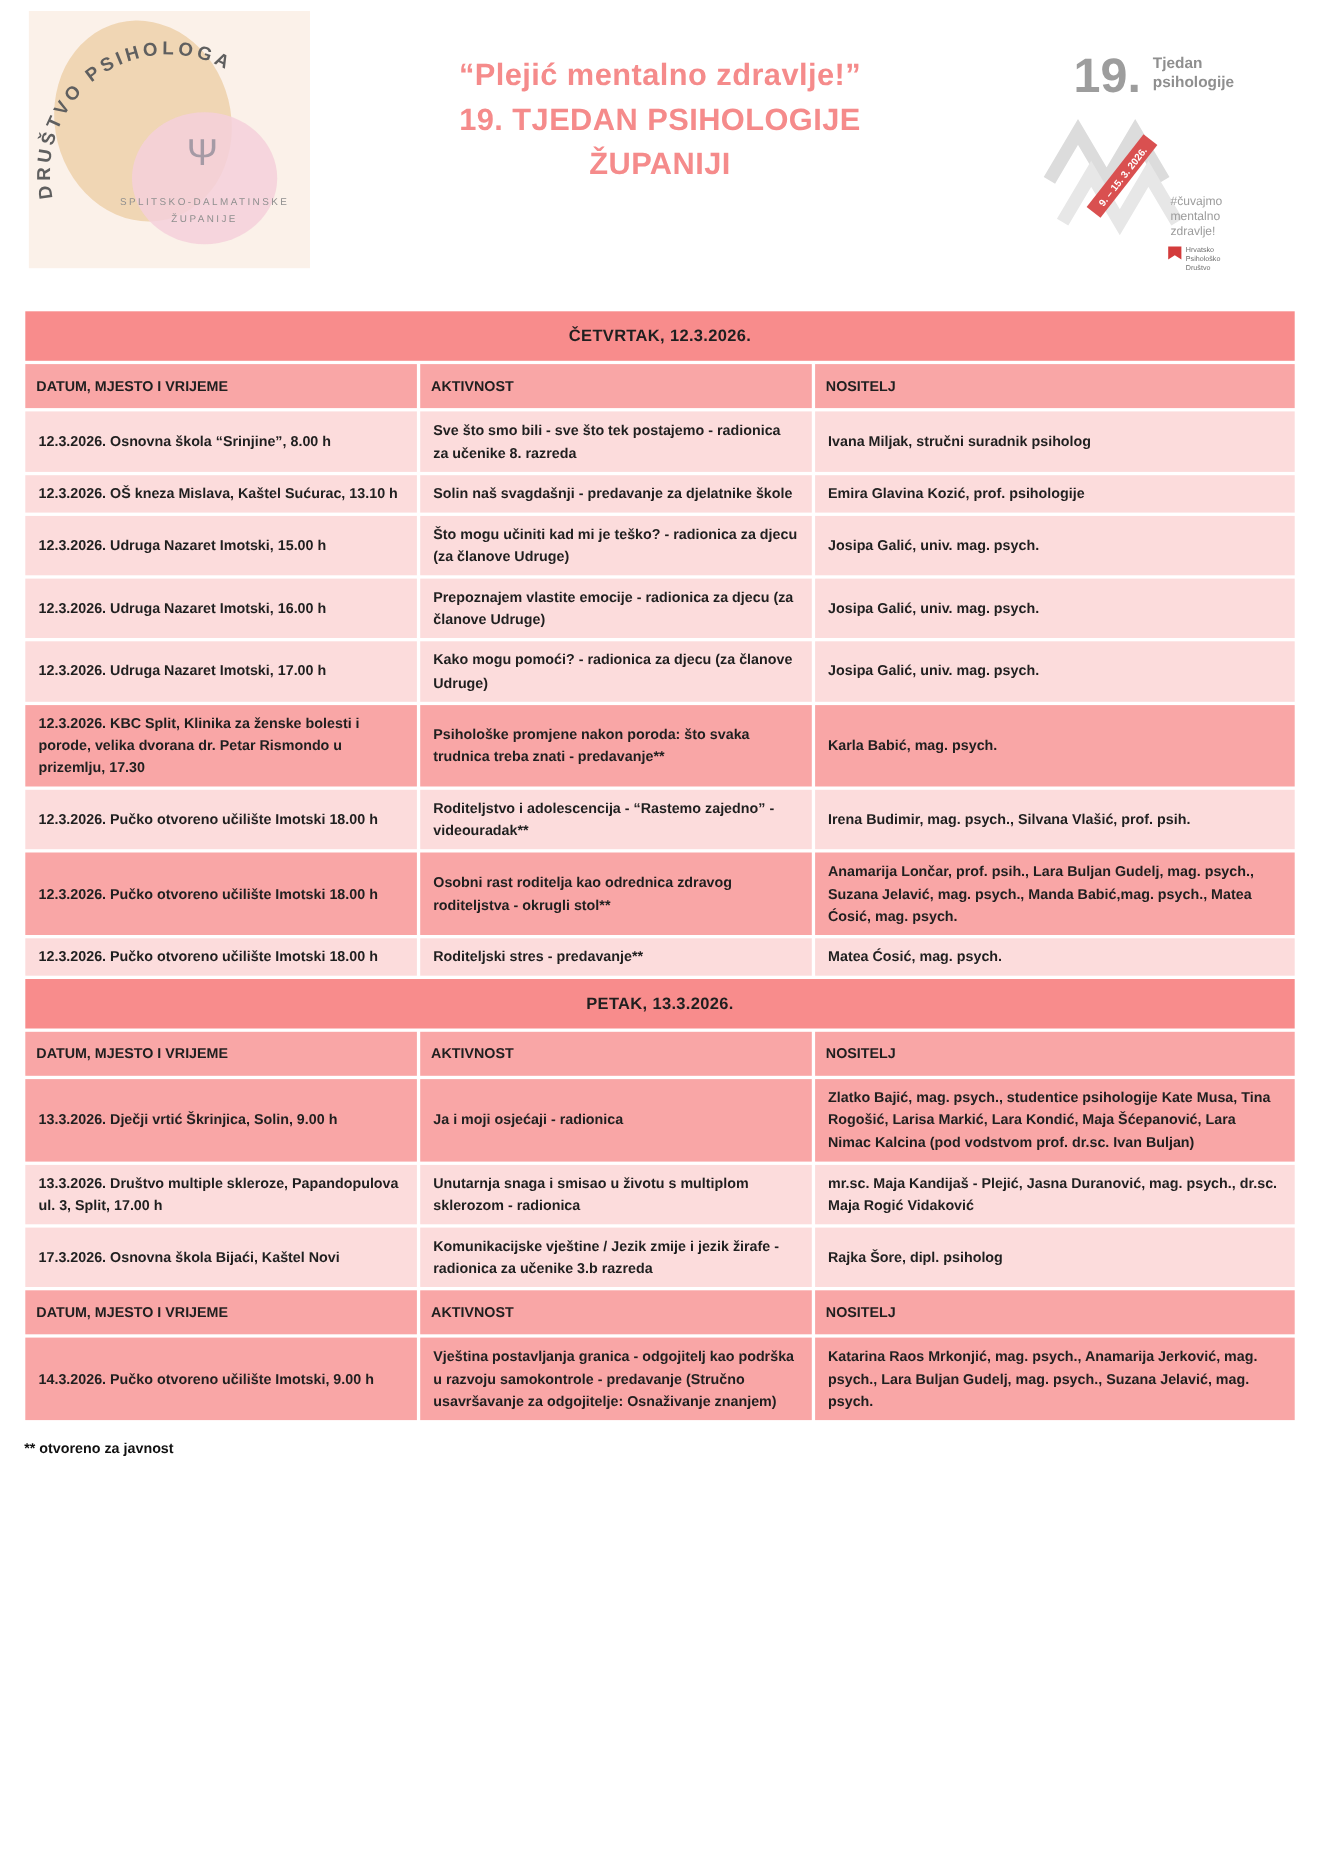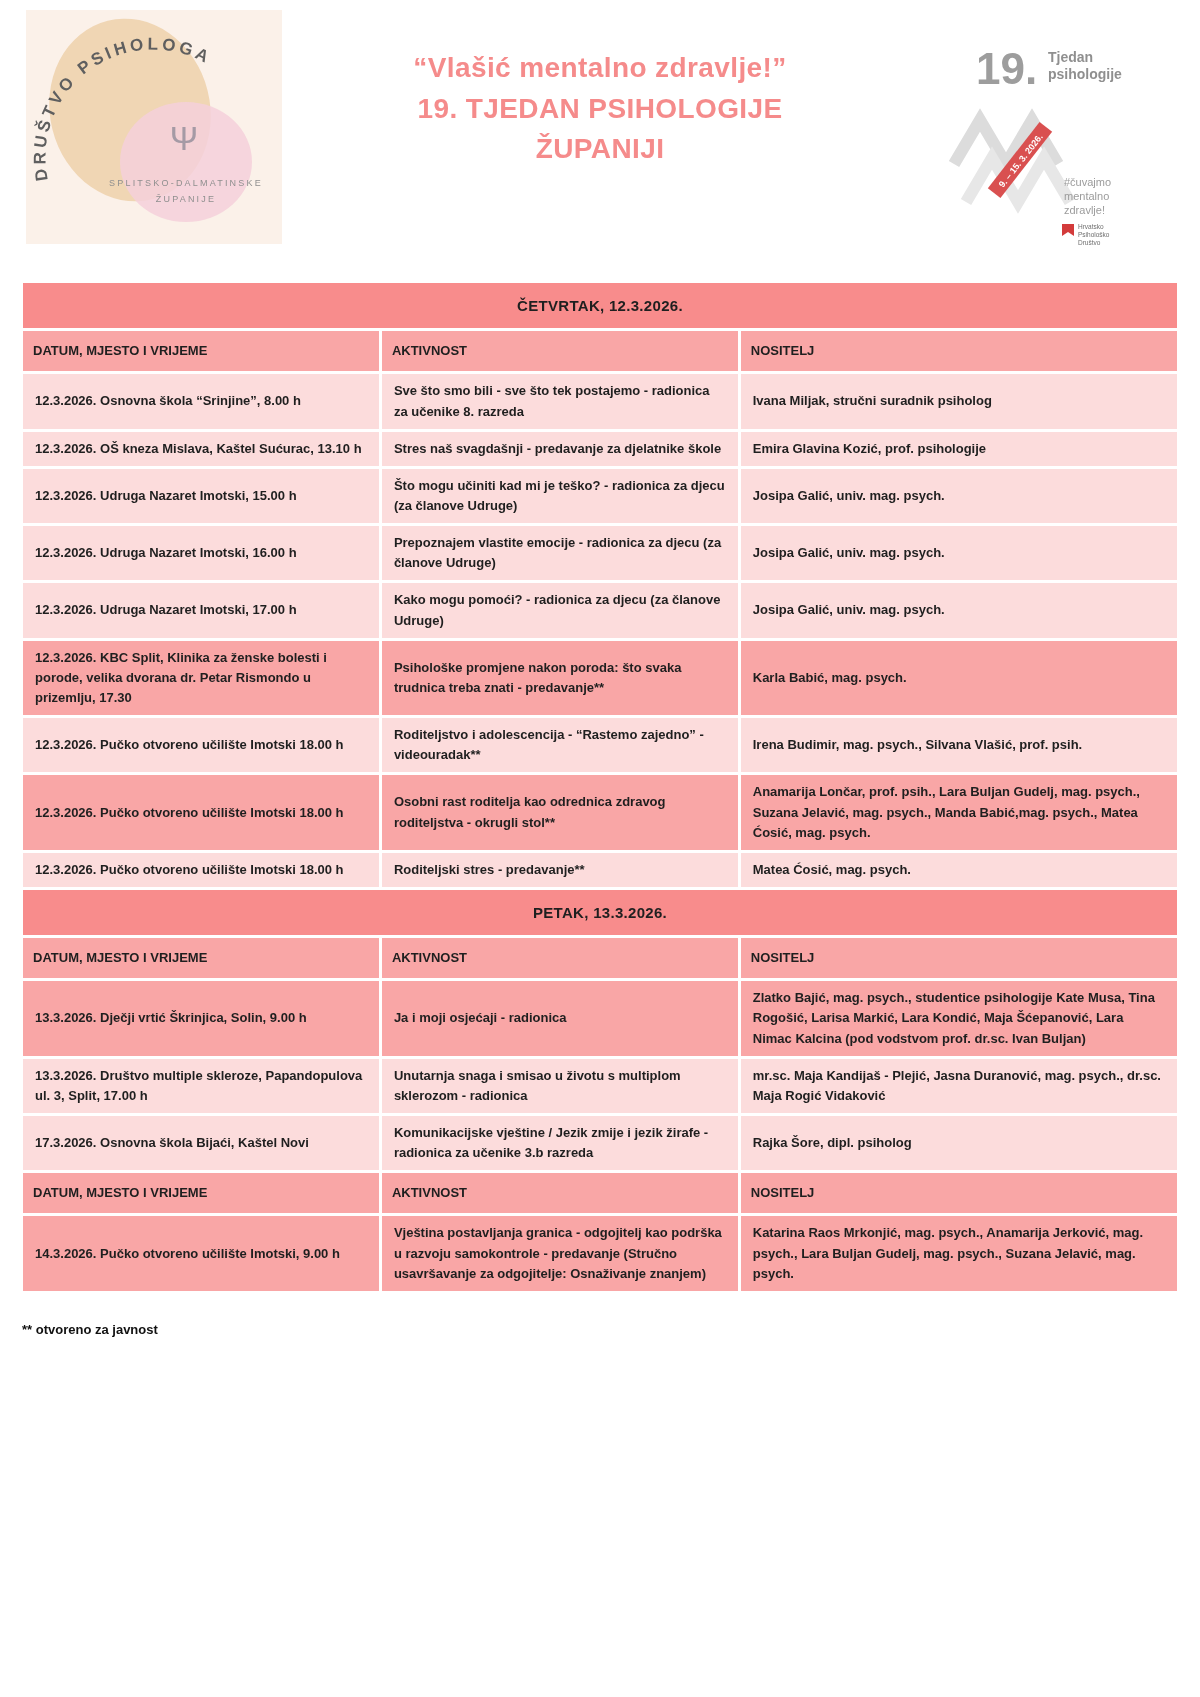--- a/index.html
+++ b/index.html
@@ -70,21 +70,21 @@
     text-align: left;
     padding: 10px;
   }
   td.shade-light  { background: var(--row-light, #fcdcdc); }
   td.shade-medium { background: var(--row-medium, #f9a6a6); }
 
   .footer-note {
     font-size: 13px;
     font-weight: bold;
     color: #111111;
-    margin: 28px 2px 0;
+    margin: 15px 2px 0;
   }
 </style>
 </head>
 <body>
 
 <div class="page">
 
   <header class="header">
 
     <div class="logo-left">
@@ -98,21 +98,21 @@
         <text font-size="17" font-weight="bold" fill="#5f5f5f" letter-spacing="3.5">
           <textPath href="#arc">DRUŠTVO PSIHOLOGA</textPath>
         </text>
         <text x="158" y="140" font-size="34" fill="#a59aa5" text-anchor="middle">Ψ</text>
         <text x="160" y="176" font-size="9" fill="#8f8f8f" letter-spacing="2.2" text-anchor="middle">SPLITSKO-DALMATINSKE</text>
         <text x="160" y="192" font-size="9" fill="#8f8f8f" letter-spacing="2.2" text-anchor="middle">ŽUPANIJE</text>
       </svg>
     </div>
 
     <div class="title">
-      <div>“Vlašić mentalno zdravlje!”</div>
+      <div>“Plejić mentalno zdravlje!”</div>
       <div>19. TJEDAN PSIHOLOGIJE</div>
       <div>ŽUPANIJI</div>
     </div>
 
     <div class="logo-right">
       <svg width="180" height="218" viewBox="0 0 180 218">
         <text x="32" y="48" font-size="44" font-weight="bold" fill="#9d9d9d">19.</text>
         <text x="104" y="26" font-size="14" font-weight="bold" fill="#8f8f8f">Tjedan</text>
         <text x="104" y="43" font-size="14" font-weight="bold" fill="#8f8f8f">psihologije</text>
 
@@ -152,21 +152,21 @@
           <td class="col-header">AKTIVNOST</td>
           <td class="col-header">NOSITELJ</td>
         </tr>
         <tr>
           <td class="cell shade-light">12.3.2026. Osnovna škola “Srinjine”, 8.00 h</td>
           <td class="cell shade-light">Sve što smo bili - sve što tek postajemo - radionica za učenike 8. razreda</td>
           <td class="cell shade-light">Ivana Miljak, stručni suradnik psiholog</td>
         </tr>
         <tr>
           <td class="cell shade-light">12.3.2026. OŠ kneza Mislava, Kaštel Sućurac, 13.10 h</td>
-          <td class="cell shade-light">Stres naš svagdašnji - predavanje za djelatnike škole</td>
+          <td class="cell shade-light">Solin naš svagdašnji - predavanje za djelatnike škole</td>
           <td class="cell shade-light">Emira Glavina Kozić, prof. psihologije</td>
         </tr>
         <tr>
           <td class="cell shade-light">12.3.2026. Udruga Nazaret Imotski, 15.00 h</td>
           <td class="cell shade-light">Što mogu učiniti kad mi je teško? - radionica za djecu (za članove Udruge)</td>
           <td class="cell shade-light">Josipa Galić, univ. mag. psych.</td>
         </tr>
         <tr>
           <td class="cell shade-light">12.3.2026. Udruga Nazaret Imotski, 16.00 h</td>
           <td class="cell shade-light">Prepoznajem vlastite emocije - radionica za djecu (za članove Udruge)</td>

